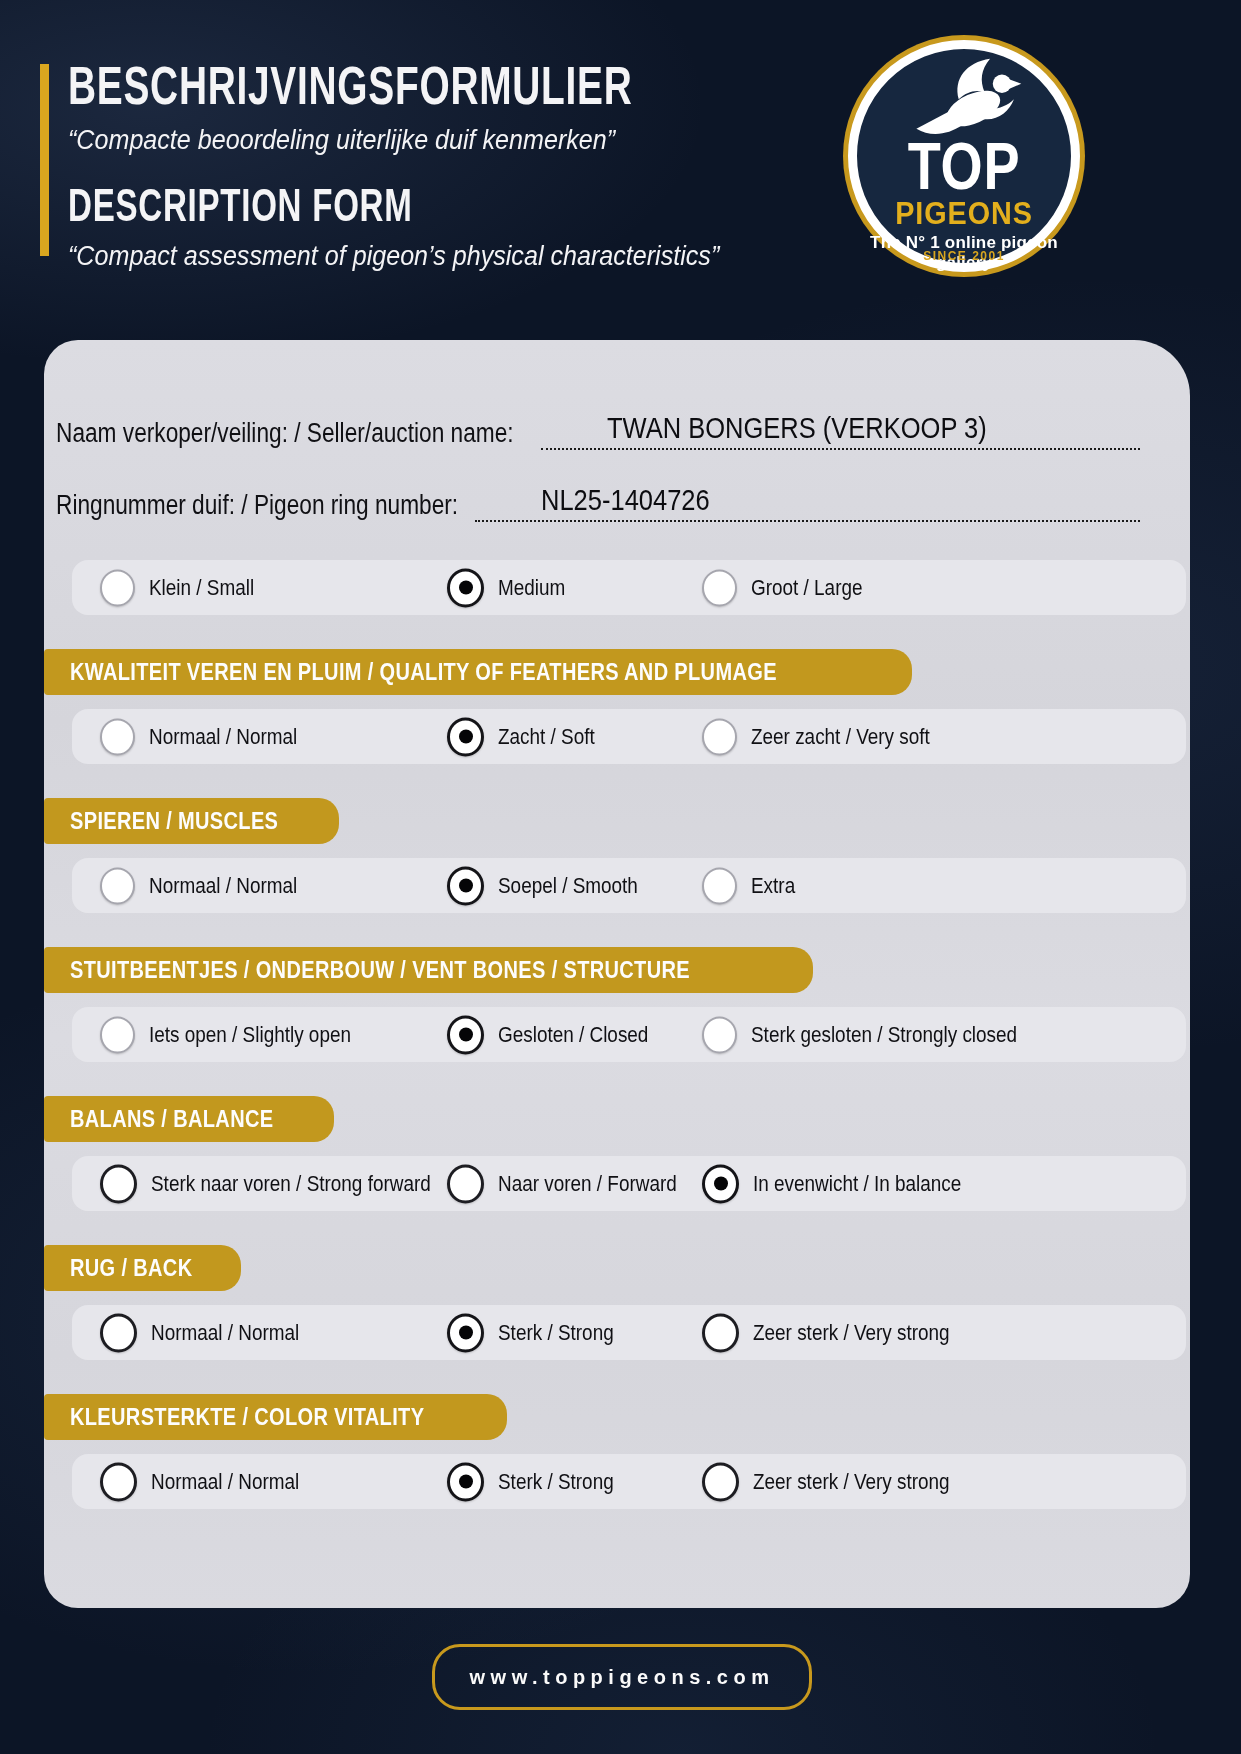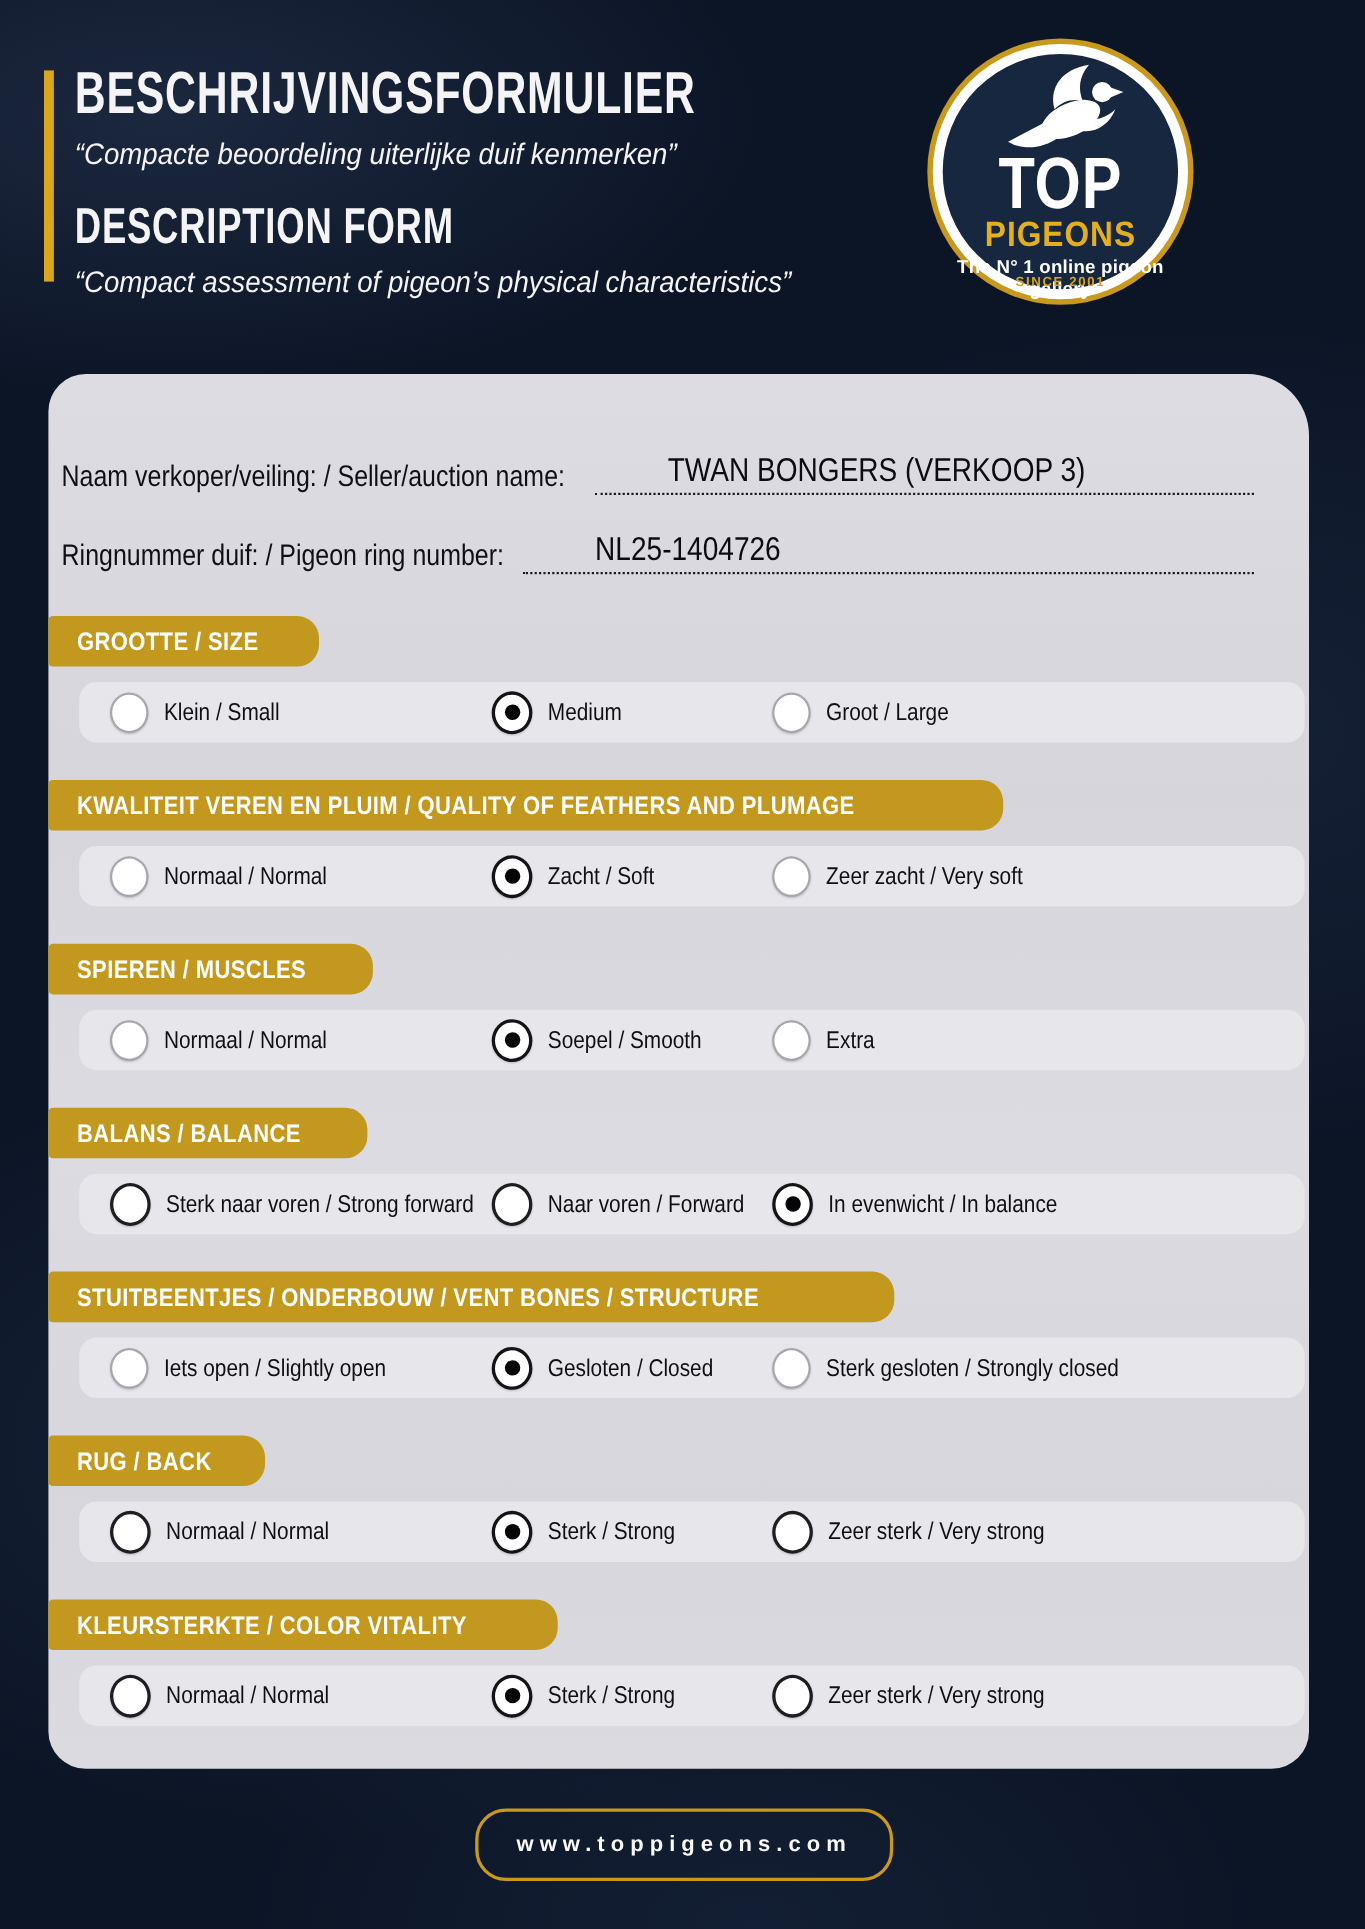--- a/index.html
+++ b/index.html
@@ -109,23 +109,20 @@
 
   <div class="field">
     <span class="field-label">Ringnummer duif: / Pigeon ring number:</span>
     <span class="field-line">
       <span class="field-value">NL25-1404726</span>
     </span>
   </div>
 </div>
     <div class="sections" id="sections">
   <section class="section">
-    <div class="tab">
-      <span class="tab-text">GROOTTE / SIZE</span>
-    </div>
     <div class="row">
   <div class="option">
     <span class="radio">
                 <span class="dot"></span>
               </span>
     <span class="opt-label">Klein / Small</span>
   </div>
 
   <div class="option selected">
     <span class="radio">
@@ -194,20 +191,48 @@
     <span class="radio">
                 <span class="dot"></span>
               </span>
     <span class="opt-label">Extra</span>
   </div>
 </div>
   </section>
 
   <section class="section">
     <div class="tab">
+      <span class="tab-text">STUITBEENTJES / ONDERBOUW / VENT BONES / STRUCTURE</span>
+    </div>
+    <div class="row">
+  <div class="option">
+    <span class="radio">
+                <span class="dot"></span>
+              </span>
+    <span class="opt-label">Iets open / Slightly open</span>
+  </div>
+
+  <div class="option selected">
+    <span class="radio">
+                <span class="dot"></span>
+              </span>
+    <span class="opt-label">Gesloten / Closed</span>
+  </div>
+
+  <div class="option">
+    <span class="radio">
+                <span class="dot"></span>
+              </span>
+    <span class="opt-label">Sterk gesloten / Strongly closed</span>
+  </div>
+</div>
+  </section>
+
+  <section class="section">
+    <div class="tab">
       <span class="tab-text">BALANS / BALANCE</span>
     </div>
     <div class="row dark">
   <div class="option">
     <span class="radio">
                 <span class="dot"></span>
               </span>
     <span class="opt-label">Sterk naar voren / Strong forward</span>
   </div>
 
@@ -216,48 +241,20 @@
                 <span class="dot"></span>
               </span>
     <span class="opt-label">Naar voren / Forward</span>
   </div>
 
   <div class="option selected">
     <span class="radio">
                 <span class="dot"></span>
               </span>
     <span class="opt-label">In evenwicht / In balance</span>
-  </div>
-</div>
-  </section>
-
-  <section class="section">
-    <div class="tab">
-      <span class="tab-text">STUITBEENTJES / ONDERBOUW / VENT BONES / STRUCTURE</span>
-    </div>
-    <div class="row">
-  <div class="option">
-    <span class="radio">
-                <span class="dot"></span>
-              </span>
-    <span class="opt-label">Iets open / Slightly open</span>
-  </div>
-
-  <div class="option selected">
-    <span class="radio">
-                <span class="dot"></span>
-              </span>
-    <span class="opt-label">Gesloten / Closed</span>
-  </div>
-
-  <div class="option">
-    <span class="radio">
-                <span class="dot"></span>
-              </span>
-    <span class="opt-label">Sterk gesloten / Strongly closed</span>
   </div>
 </div>
   </section>
 
   <section class="section">
     <div class="tab">
       <span class="tab-text">RUG / BACK</span>
     </div>
     <div class="row dark">
   <div class="option">

